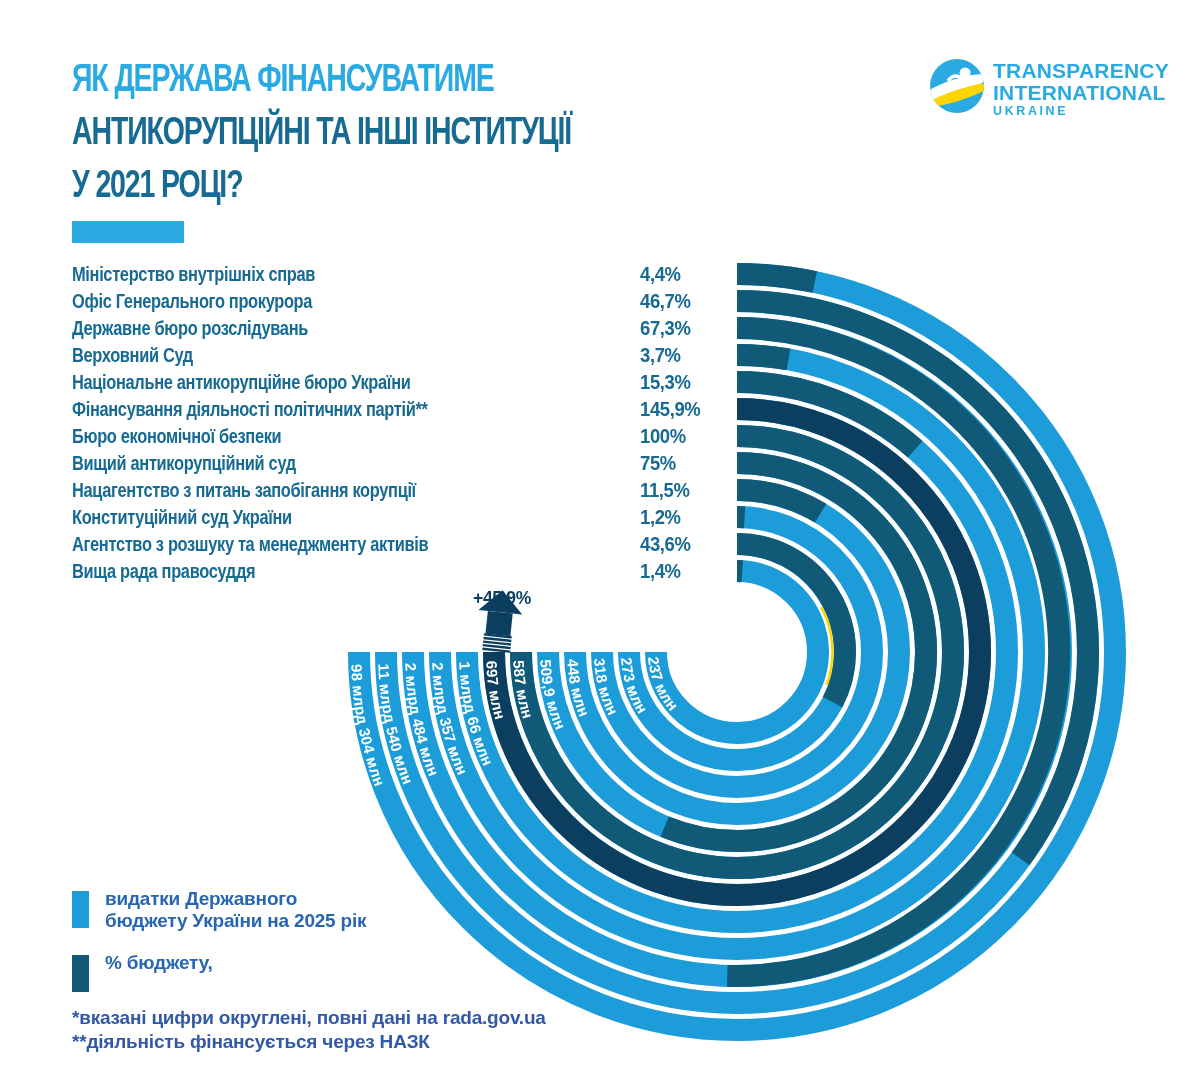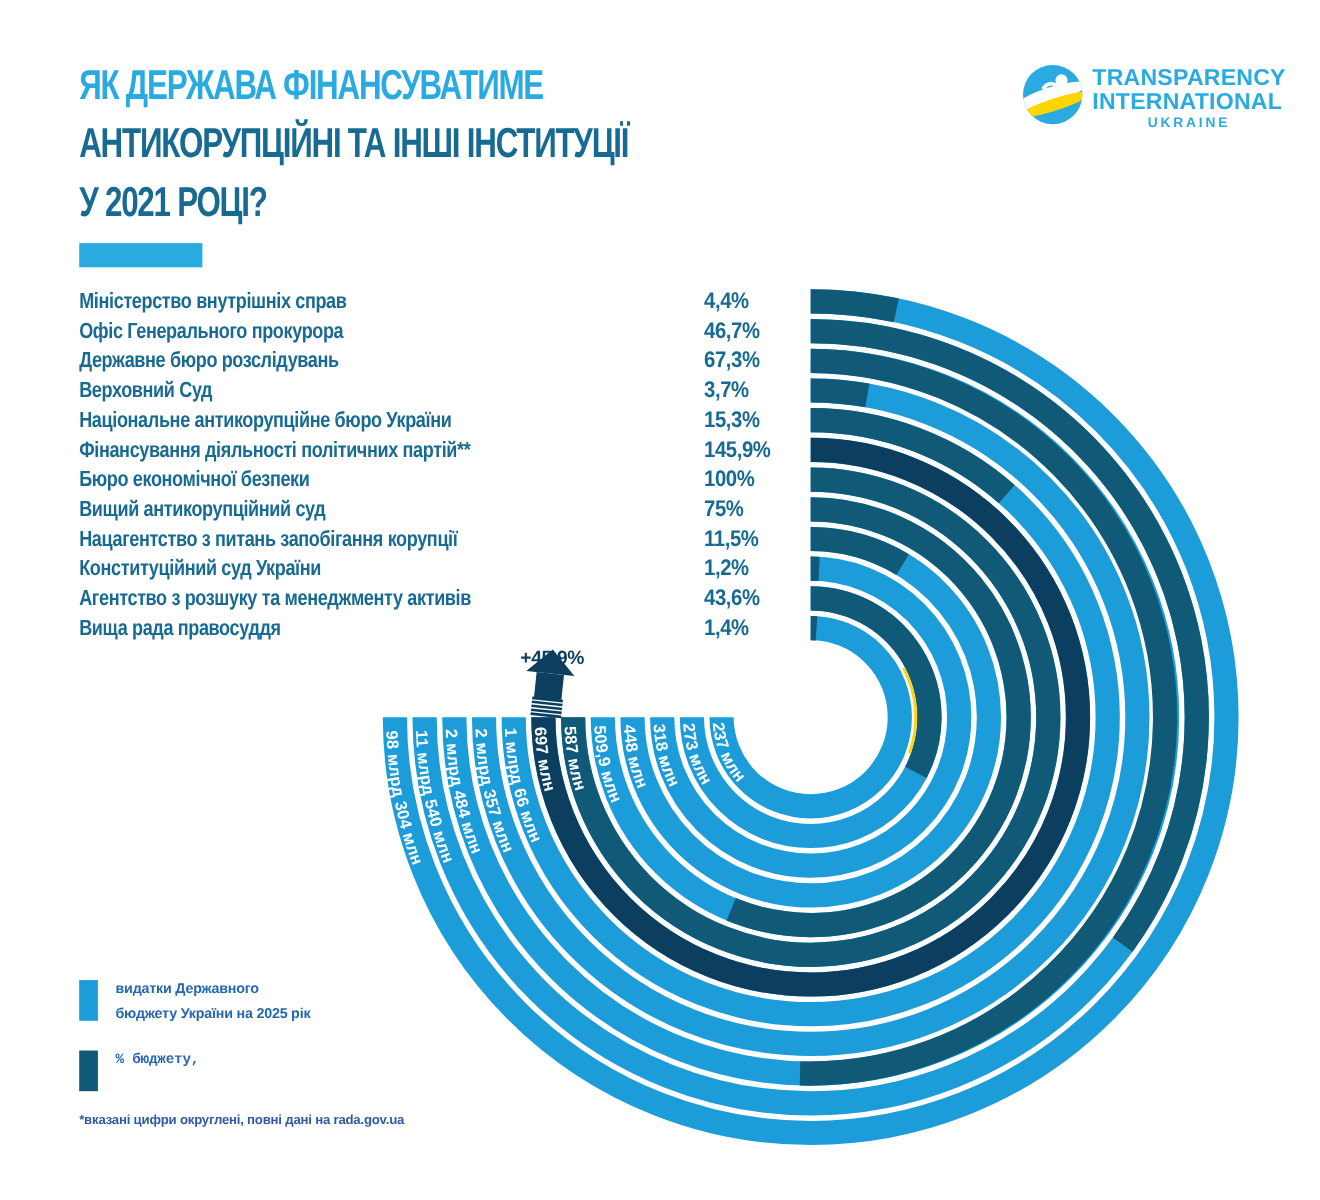--- a/index.html
+++ b/index.html
@@ -7,31 +7,31 @@
           font-family:"Liberation Sans","DejaVu Sans",sans-serif;}
   .abs{position:absolute;}
   
   .title{left:72px;top:52px;width:760px;font-weight:bold;font-size:38px;line-height:53px;
          letter-spacing:-1.5px;transform:scaleX(.75);transform-origin:left top;white-space:nowrap;}
   .title .l1{display:block;}
   .title .l2,.title .l3{display:block;}
   .title-underline{left:72px;top:221px;width:112px;height:22px;}
   
   .logo-text{font-weight:bold;white-space:nowrap;line-height:22px;font-size:21px;letter-spacing:.2px;}
-  .logo-ukraine{font-size:12.5px;letter-spacing:2.6px;line-height:14px;text-align:center;}
+  .logo-ukraine{font-size:12.5px;letter-spacing:2.6px;line-height:14px;}
   
   .row{position:absolute;left:72px;width:660px;height:24px;line-height:24px;}
   .row .name{position:absolute;left:0;top:0;font-weight:bold;font-size:20px;letter-spacing:-.4px;
              transform:scaleX(.82);transform-origin:left center;white-space:nowrap;}
   .row .pct{position:absolute;left:568px;top:0;font-weight:bold;font-size:20.5px;letter-spacing:-.4px;
             transform:scaleX(.9);transform-origin:left center;white-space:nowrap;}
   
   .legend-swatch{width:17px;height:37px;}
-  .legend-text{font-weight:bold;font-size:13px;line-height:21.5px;letter-spacing:-.2px;}
-  .footnotes{font-weight:bold;font-size:12px;line-height:24px;letter-spacing:-.2px;white-space:nowrap;}
+  .legend-text{font-weight:bold;font-size:19px;line-height:21.5px;letter-spacing:-.2px;}
+  .footnotes{font-weight:bold;font-size:19px;line-height:24px;letter-spacing:-.2px;white-space:nowrap;}
   svg text{font-family:"Liberation Sans","DejaVu Sans",sans-serif;}
   .ring-label{font-weight:bold;font-size:15px;letter-spacing:.2px;}
   .arrow-label{font-weight:bold;font-size:17.5px;letter-spacing:-.3px;}
 </style>
 </head>
 <body>
 
 <div class="canvas">
 
   <svg id="ring-chart" class="abs" style="left:0;top:0;" width="1200" height="1091" viewBox="0 0 1200 1091">
@@ -179,21 +179,22 @@
         <span class="pct" style="color: rgb(23, 106, 146);">1,4%</span>
       </div>
     </div>
 
   <div class="abs legend-swatch" id="sw-light" style="left: 72px; top: 891px; background: rgb(28, 156, 216);"></div>
   <div class="abs legend-text" id="lg-light" style="left: 105px; top: 888px; color: rgb(39, 102, 176);">
     <div>видатки Державного</div>
     <div>бюджету України на 2025 рік</div>
   </div>
   <div class="abs legend-swatch" id="sw-dark" style="left: 72px; top: 955px; background: rgb(16, 89, 119);"></div>
-  <div class="abs legend-text" id="lg-dark" style="left: 105px; top: 952px; color: rgb(39, 102, 176); font-family: Liberation Mono, monospace;">
+  <div class="abs legend-text" id="lg-dark" style="left: 105px; top: 952px; color: rgb(39, 102, 176);">
     <div>% бюджету,</div>
   </div>
 
   <div class="abs footnotes" id="footnotes" style="left: 72px; top: 1006px; color: rgb(49, 89, 166);">
     <div>*вказані цифри округлені, повні дані на rada.gov.ua</div>
+    <div>**діяльність фінансується через НАЗК</div>
   </div>
 
 </div>
 
 </body></html>

